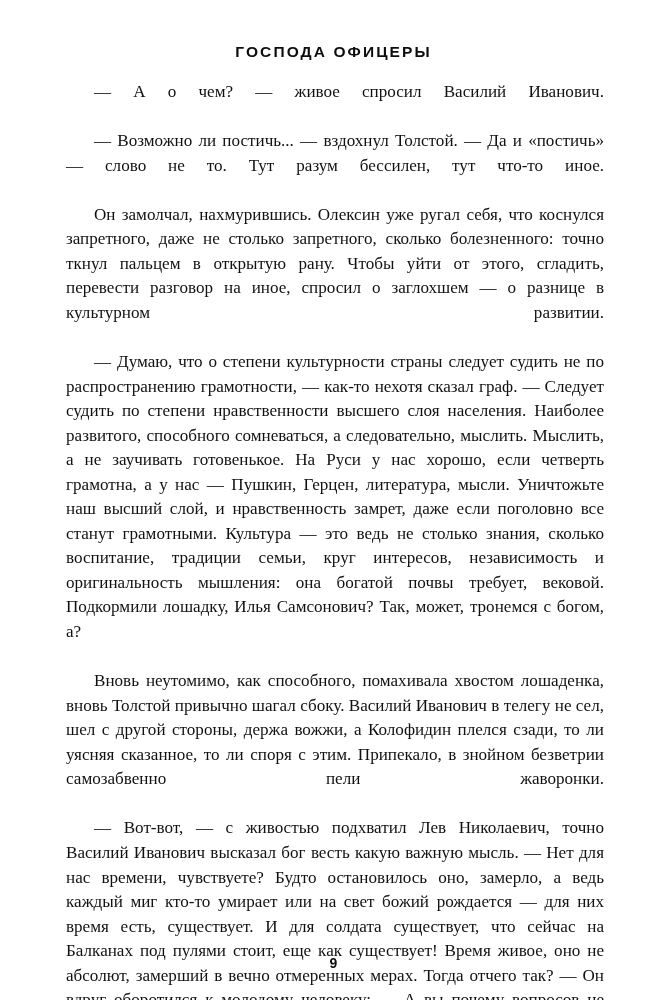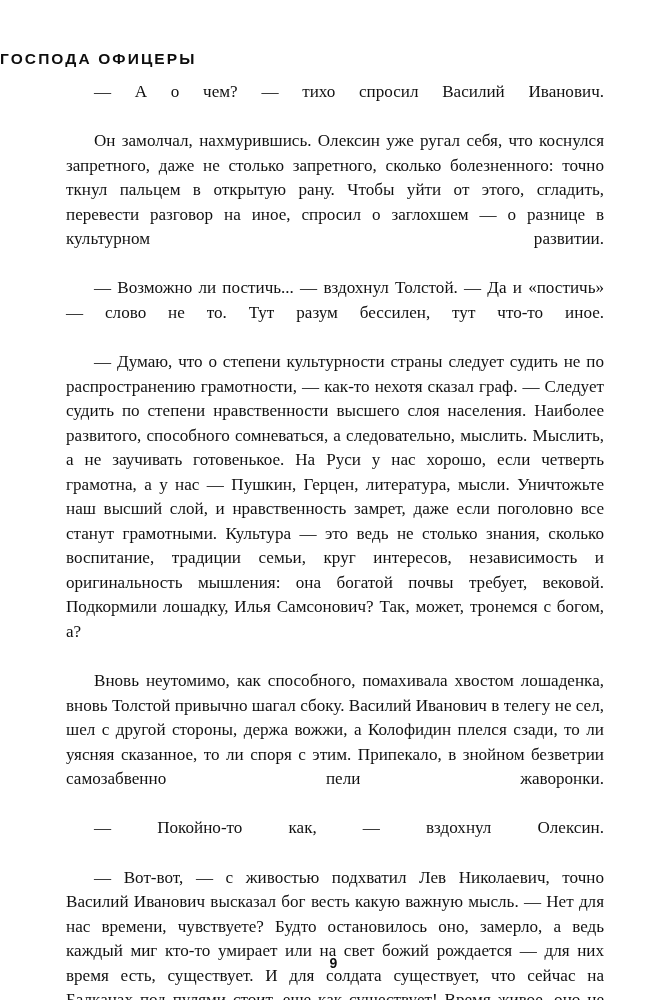--- a/index.html
+++ b/index.html
@@ -23,28 +23,28 @@
     inset: 0;
     background: #ffffff;
   }
 
   
   .chapter-title {
     position: absolute;
     top: 44px;
     left: 0;
     right: 0;
+    text-align: center;
     font-family: "Liberation Sans", "DejaVu Sans", sans-serif;
     font-weight: 700;
     font-size: 15.5px;
     letter-spacing: 2.1px;
     color: #0d0d0d;
     line-height: 1;
     white-space: pre;
-    margin-top: 7px;
   }
 
   
   .text-block {
     position: absolute;
     top: 80px;
     left: 66px;
     width: 538px;
     font-size: 17.1px;
     line-height: 24.55px;
@@ -81,25 +81,24 @@
   }
 </style>
 </head>
 <body>
 
 <div class="page">
 
   <div class="chapter-title">ГОСПОДА ОФИЦЕРЫ</div>
 
   <div class="text-block">
-    <p>— А о чем? — тихо спросил Василий Иванович.</p>
+    <p>— А о чем? — живое спросил Василий Иванович.</p>
+    <p>— Возможно ли постичь... — вздохнул Толстой. — Да и «постичь» — слово не то. Тут разум бессилен, тут что-то иное.</p>
     <p>Он замолчал, нахмурившись. Олексин уже ругал себя, что коснулся запретного, даже не столько запретного, сколько болезненного: точно ткнул пальцем в открытую рану. Чтобы уйти от этого, сгладить, перевести разговор на иное, спросил о заглохшем — о разнице в культурном развитии.</p>
-    <p>— Возможно ли постичь... — вздохнул Толстой. — Да и «постичь» — слово не то. Тут разум бессилен, тут что-то иное.</p>
     <p>— Думаю, что о степени культурности страны следует судить не по распространению грамотности, — как-то нехотя сказал граф. — Следует судить по степени нравственности высшего слоя населения. Наиболее развитого, способного сомневаться, а следовательно, мыслить. Мыслить, а не заучивать готовенькое. На Руси у нас хорошо, если четверть грамотна, а у нас — Пушкин, Герцен, литература, мысли. Уничтожьте наш высший слой, и нравственность замрет, даже если поголовно все станут грамотными. Культура — это ведь не столько знания, сколько воспитание, традиции семьи, круг интересов, независимость и оригинальность мышления: она богатой почвы требует, вековой. Подкормили лошадку, Илья Самсонович? Так, может, тронемся с богом, а?</p>
     <p>Вновь неутомимо, как способного, помахивала хвостом лошаденка, вновь Толстой привычно шагал сбоку. Василий Иванович в телегу не сел, шел с другой стороны, держа вожжи, а Колофидин плелся сзади, то ли уясняя сказанное, то ли споря с этим. Припекало, в знойном безветрии самозабвенно пели жаворонки.</p>
-    <p>— Покойно-то как, — вздохнул Олексин.</p>
     <p>— Вот-вот, — с живостью подхватил Лев Николаевич, точно Василий Иванович высказал бог весть какую важную мысль. — Нет для нас времени, чувствуете? Будто остановилось оно, замерло, а ведь каждый миг кто-то умирает или на свет божий рождается — для них время есть, существует. И для солдата существует, что сейчас на Балканах под пулями стоит, еще как существует! Время живое, оно не абсолют, замерший в вечно отмеренных мерах. Тогда отчего так? — Он вдруг оборотился к молодому человеку: — А вы почему вопросов не задаете? Ведь знаю же, что не поняли рассуждений моих, так почему же не спрашиваете, истины не добиваетесь?</p>
 
   </div>
 
   <div class="folio">9</div>
 
 </div>
 
 </body></html>

